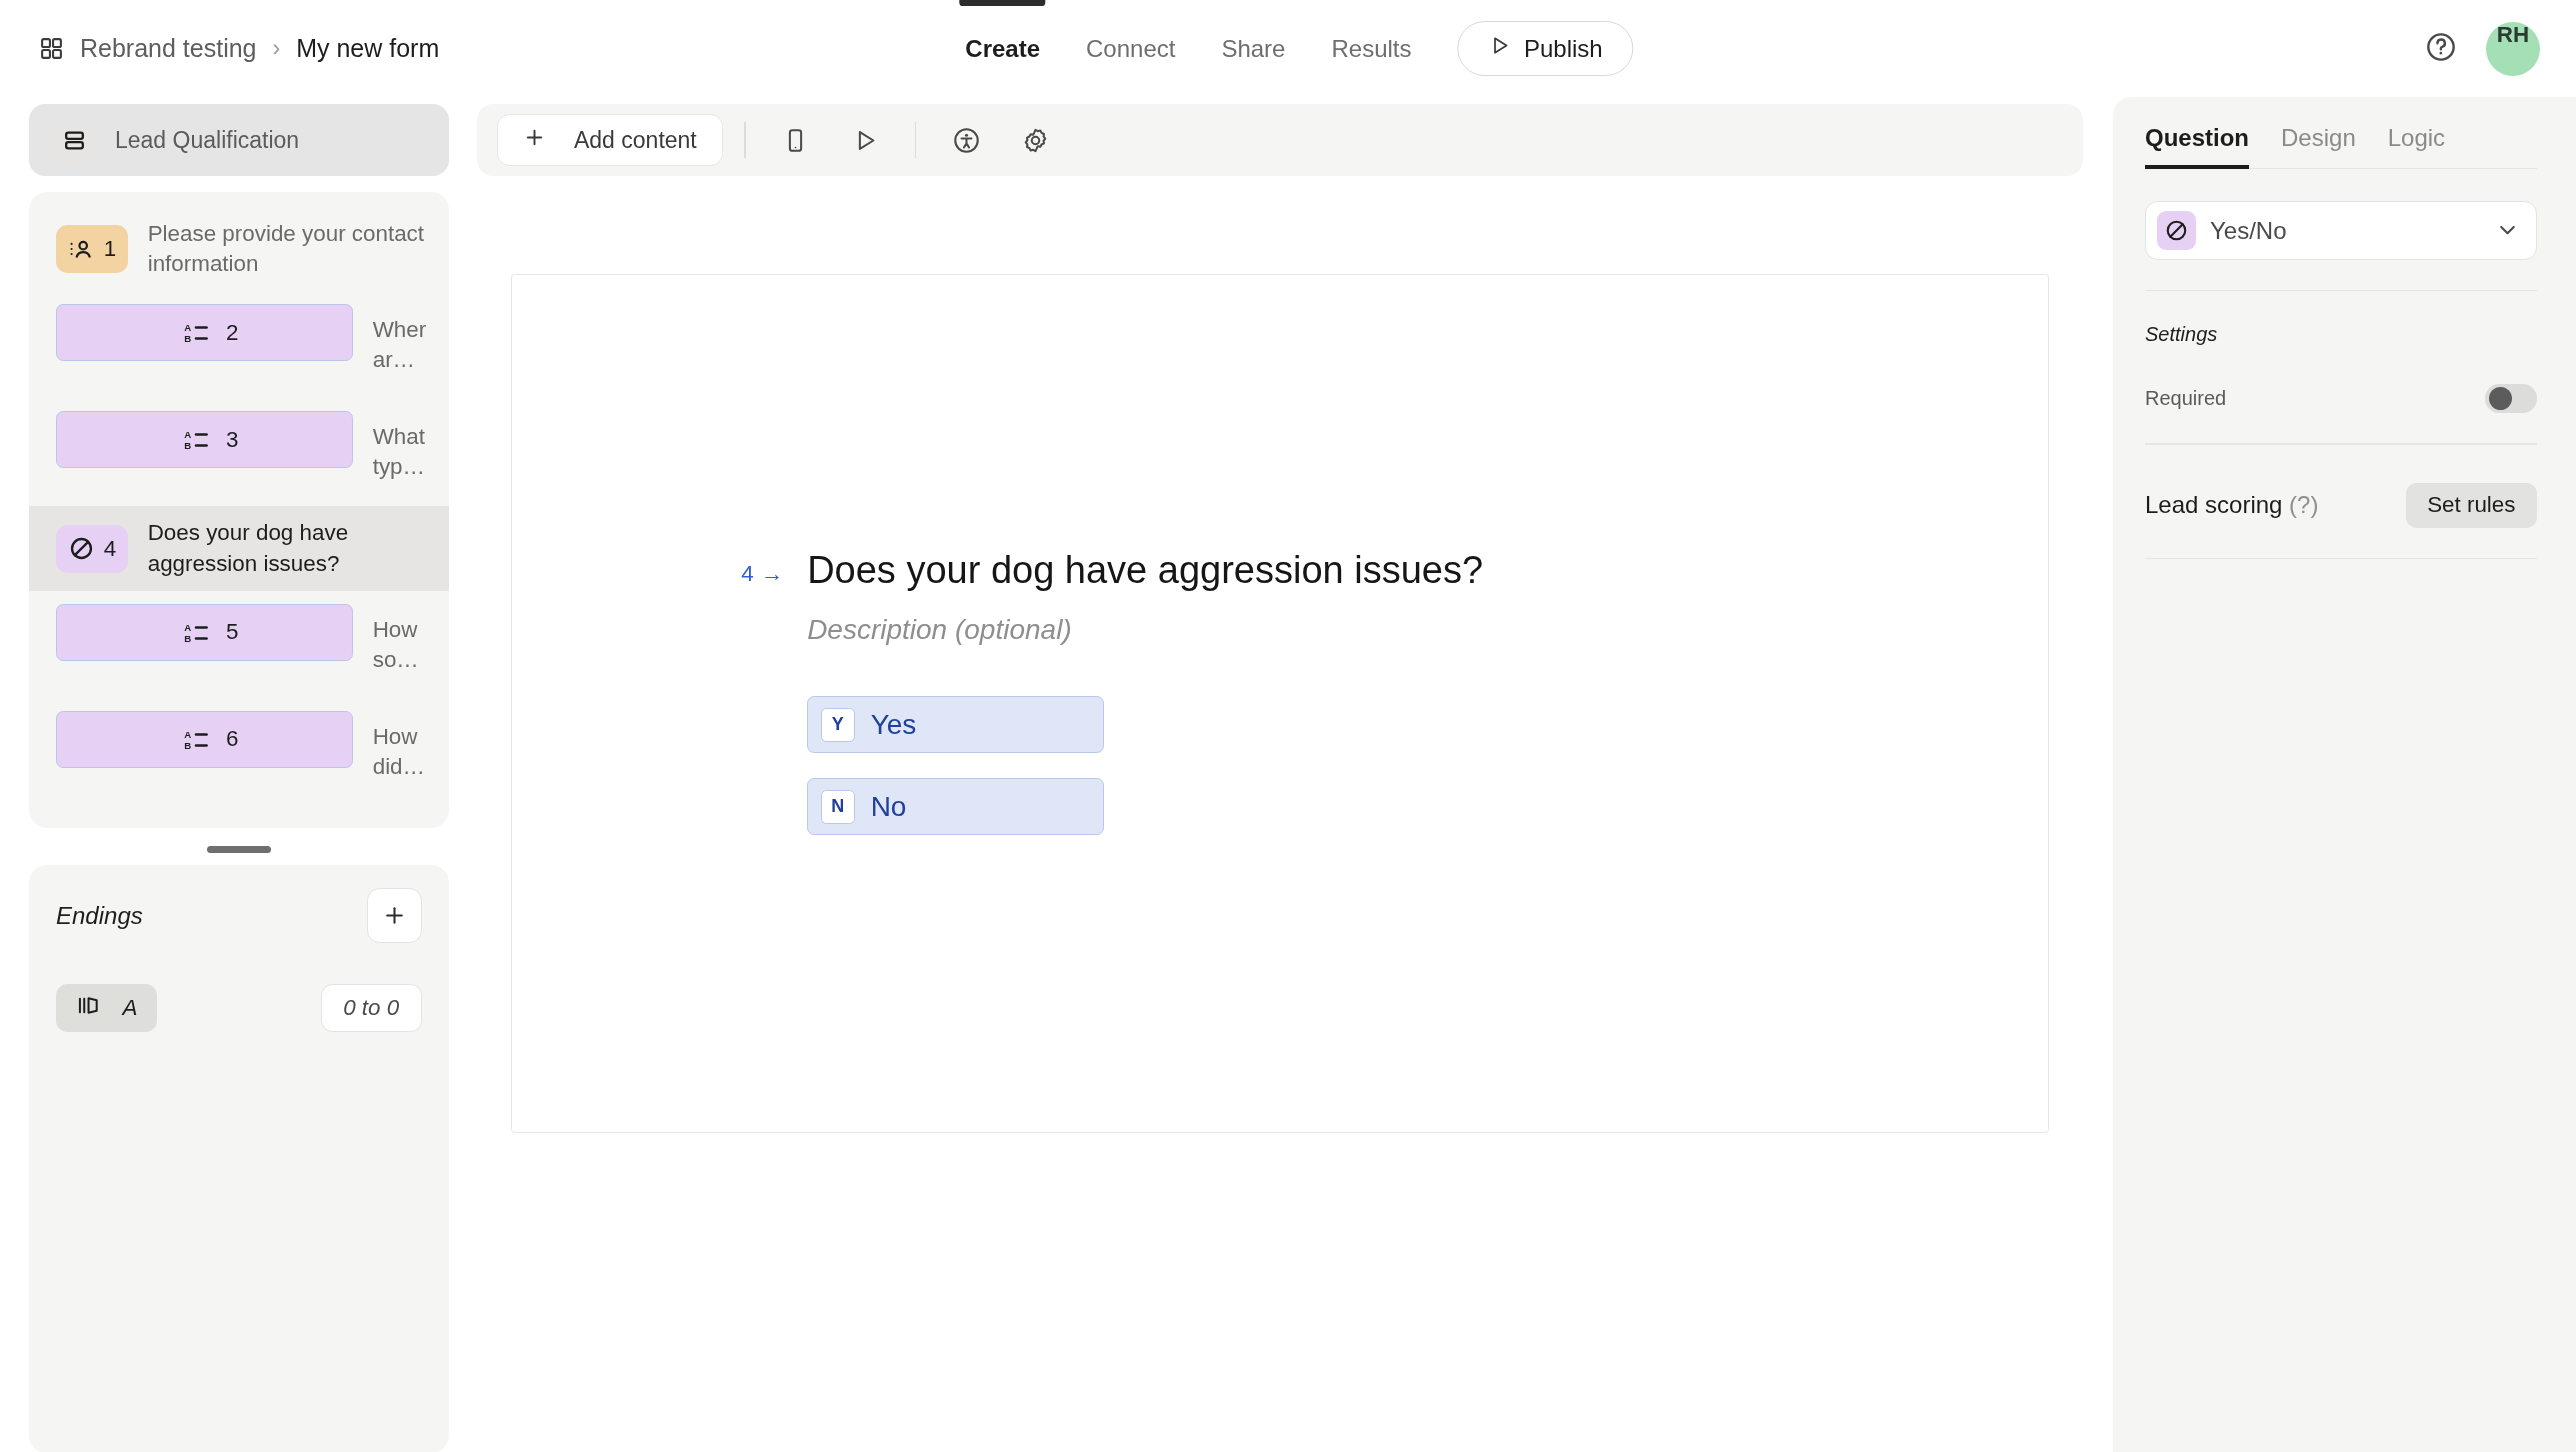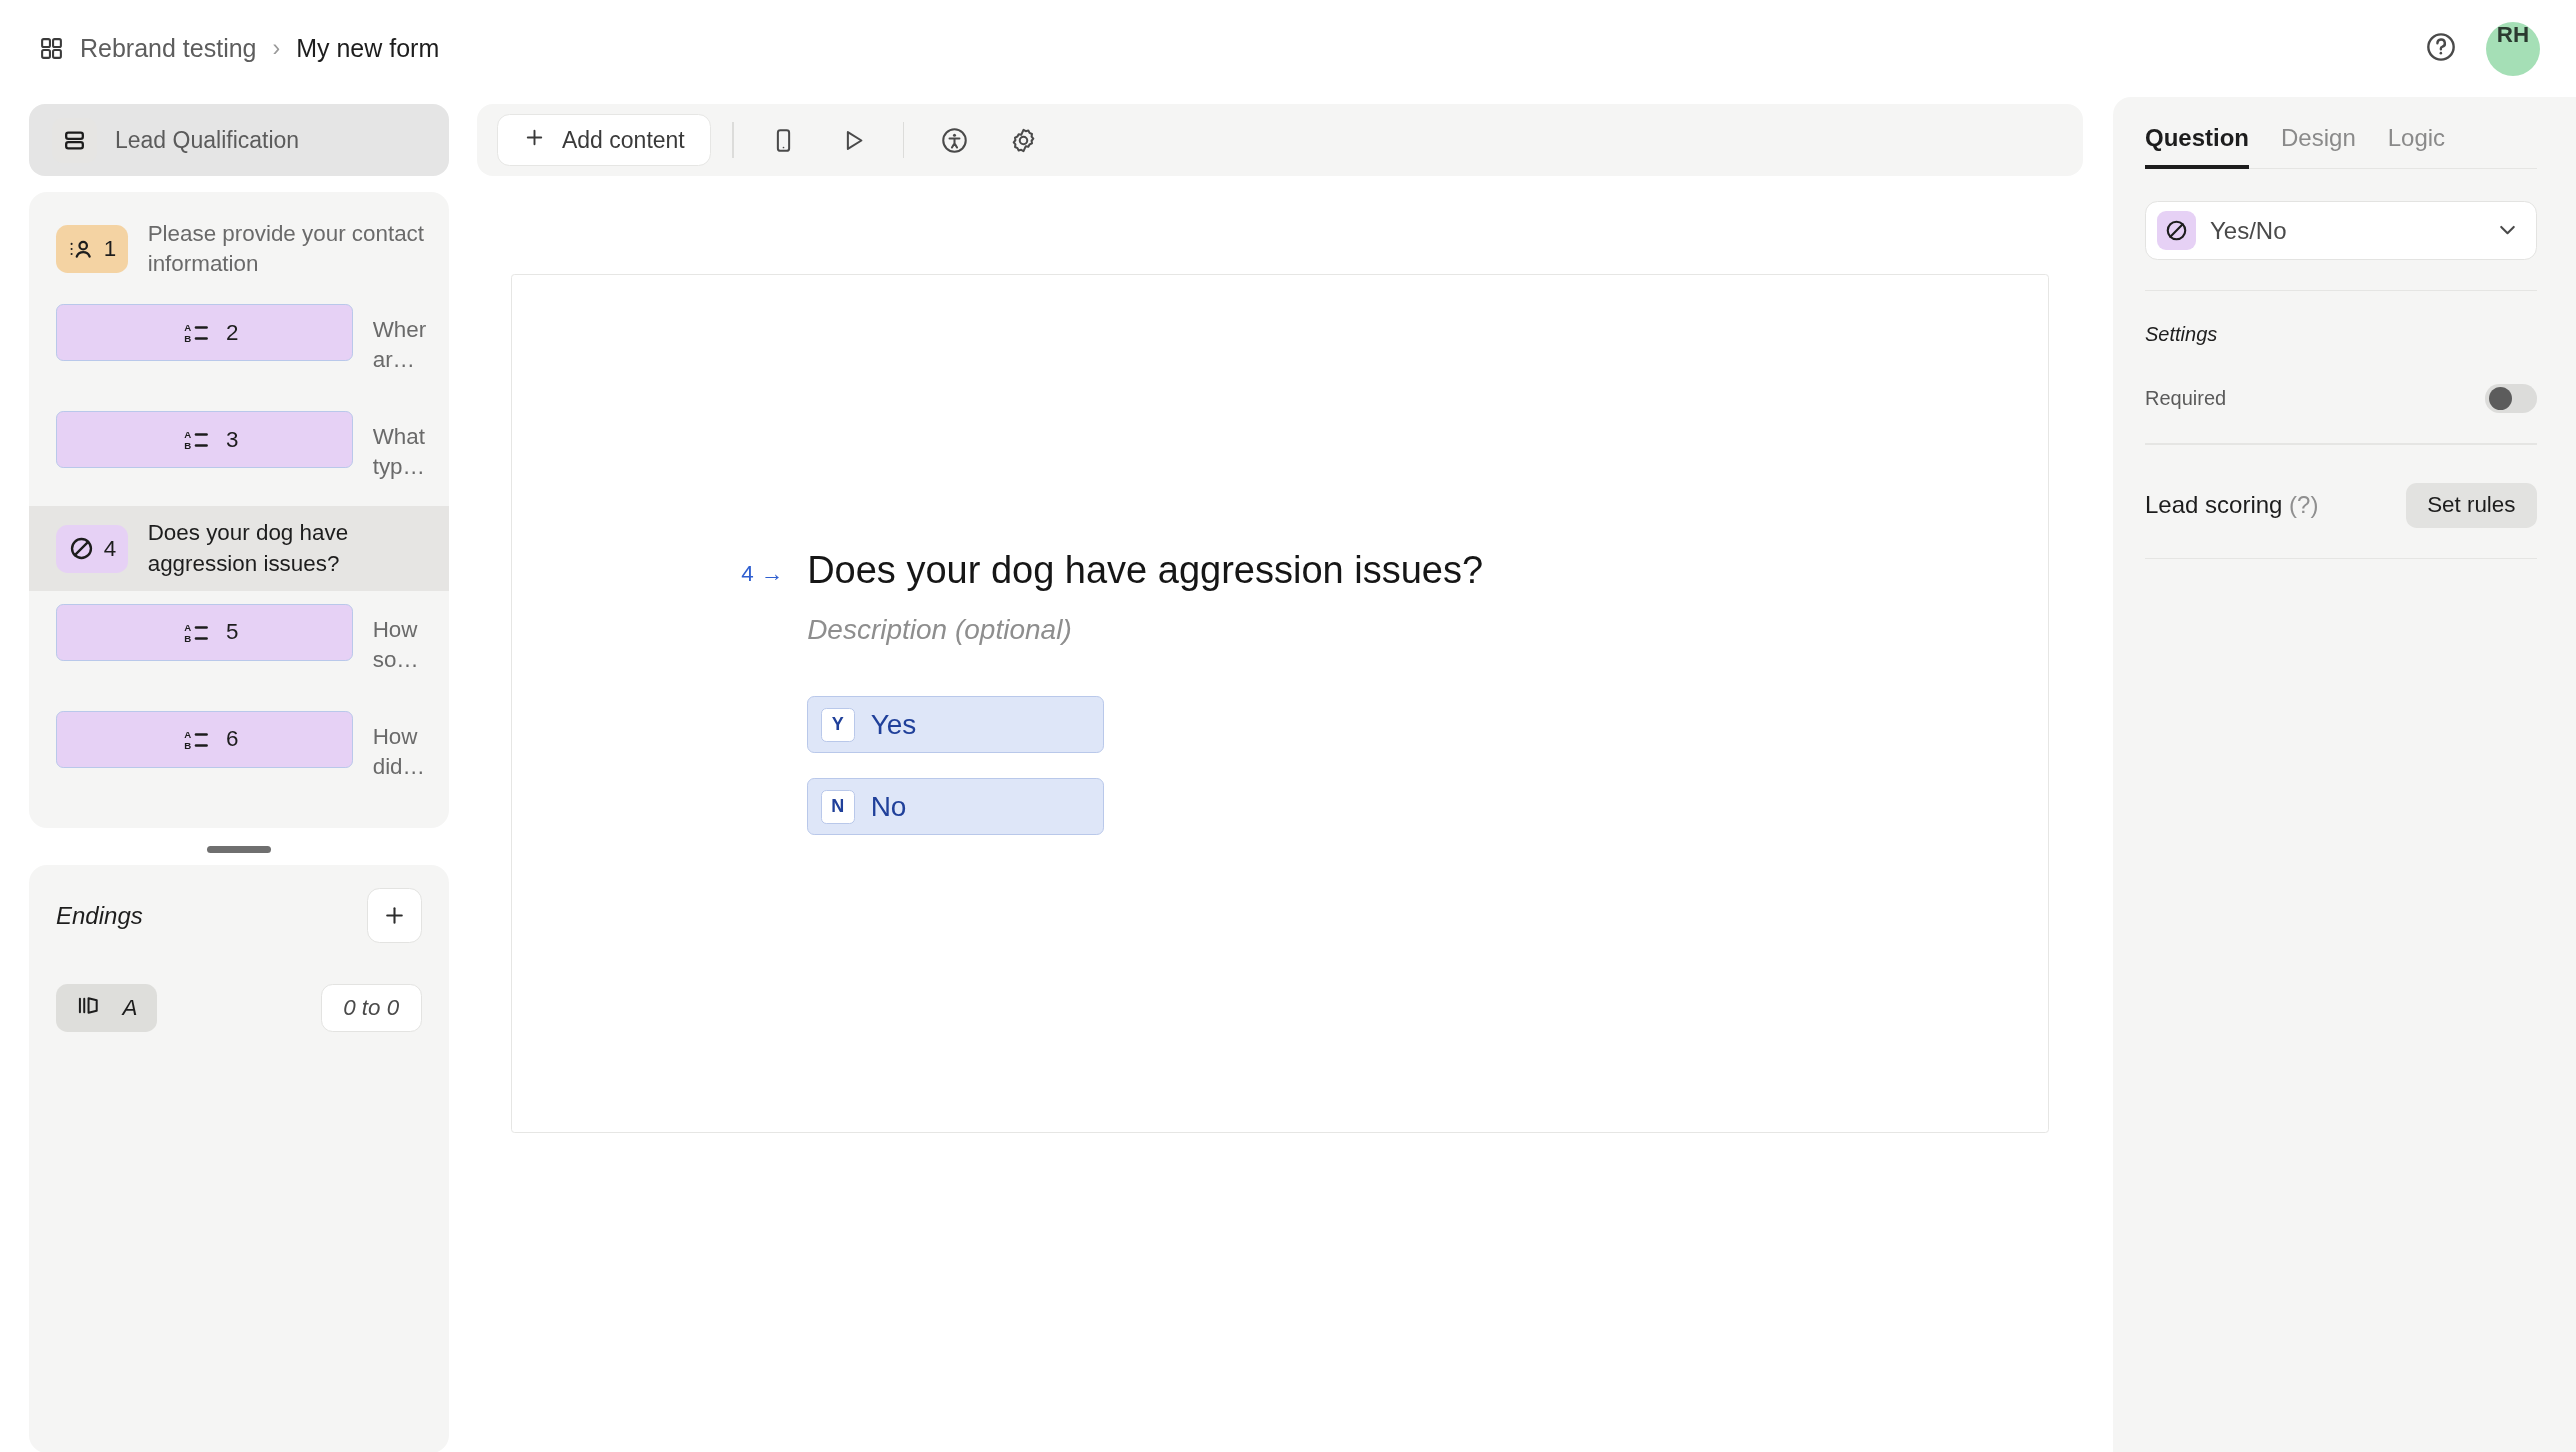--- a/index.html
+++ b/index.html
@@ -220,21 +220,21 @@
   }
   .toolbar {
     background: #f5f5f4;
     border-radius: 16px;
     height: 72px;
     display: flex; align-items: center;
     gap: 0;
     padding: 0 19.7px;
   }
   .add-content-btn {
-    display: flex; align-items: center; gap: 16px;
+    display: flex; align-items: center; gap: 28px;
     background: #fff;
     border: 1.3px solid #e6e6e4;
     border-radius: 12.5px;
     height: 52px;
     padding: 0 25px;
     font-size: 23px;
     color: #3a3a3a;
     cursor: pointer;
   }
   .tb-divider { width: 1.3px; height: 36px; background: #dcdcda; margin: 0 21.5px; }
@@ -408,20 +408,42 @@
         <rect x="13.5" y="3" width="7.5" height="7.5" rx="1.5"></rect>
         <rect x="3" y="13.5" width="7.5" height="7.5" rx="1.5"></rect>
         <rect x="13.5" y="13.5" width="7.5" height="7.5" rx="1.5"></rect>
       </svg>
     </span>
     <span class="bc-workspace">Rebrand testing</span>
     <span class="bc-sep">›</span>
     <span class="bc-form">My new form</span>
   </div>
 
+  <div class="main-tabs">
+    <div class="main-tab active">
+      <span>Create</span>
+    </div>
+    <div class="main-tab">
+      <span>Connect</span>
+    </div>
+    <div class="main-tab">
+      <span>Share</span>
+    </div>
+    <div class="main-tab">
+      <span>Results</span>
+    </div>
+    <div class="publish-btn">
+      <span>
+        <svg width="23" height="23" viewBox="0 0 24 24" fill="none" stroke="#3a3a3a" stroke-width="1.8" stroke-linejoin="round">
+          <path d="M7 4.5 L19 12 L7 19.5 Z"></path>
+        </svg>
+      </span>
+      <span>Publish</span>
+    </div>
+  </div>
 
   <div class="topbar-right">
     <span>
       <svg class="help-icon" viewBox="0 0 24 24" fill="none" stroke="#4a4a4a" stroke-width="1.8">
         <circle cx="12" cy="12" r="9.5"></circle>
         <path d="M9.3 9.2a2.8 2.8 0 1 1 3.5 2.7c-.7.2-.9.7-.9 1.3v.5" stroke-linecap="round"></path>
         <circle cx="11.9" cy="16.6" r="0.95" fill="#4a4a4a" stroke="none"></circle>
       </svg>
     </span>
     <div class="avatar">

